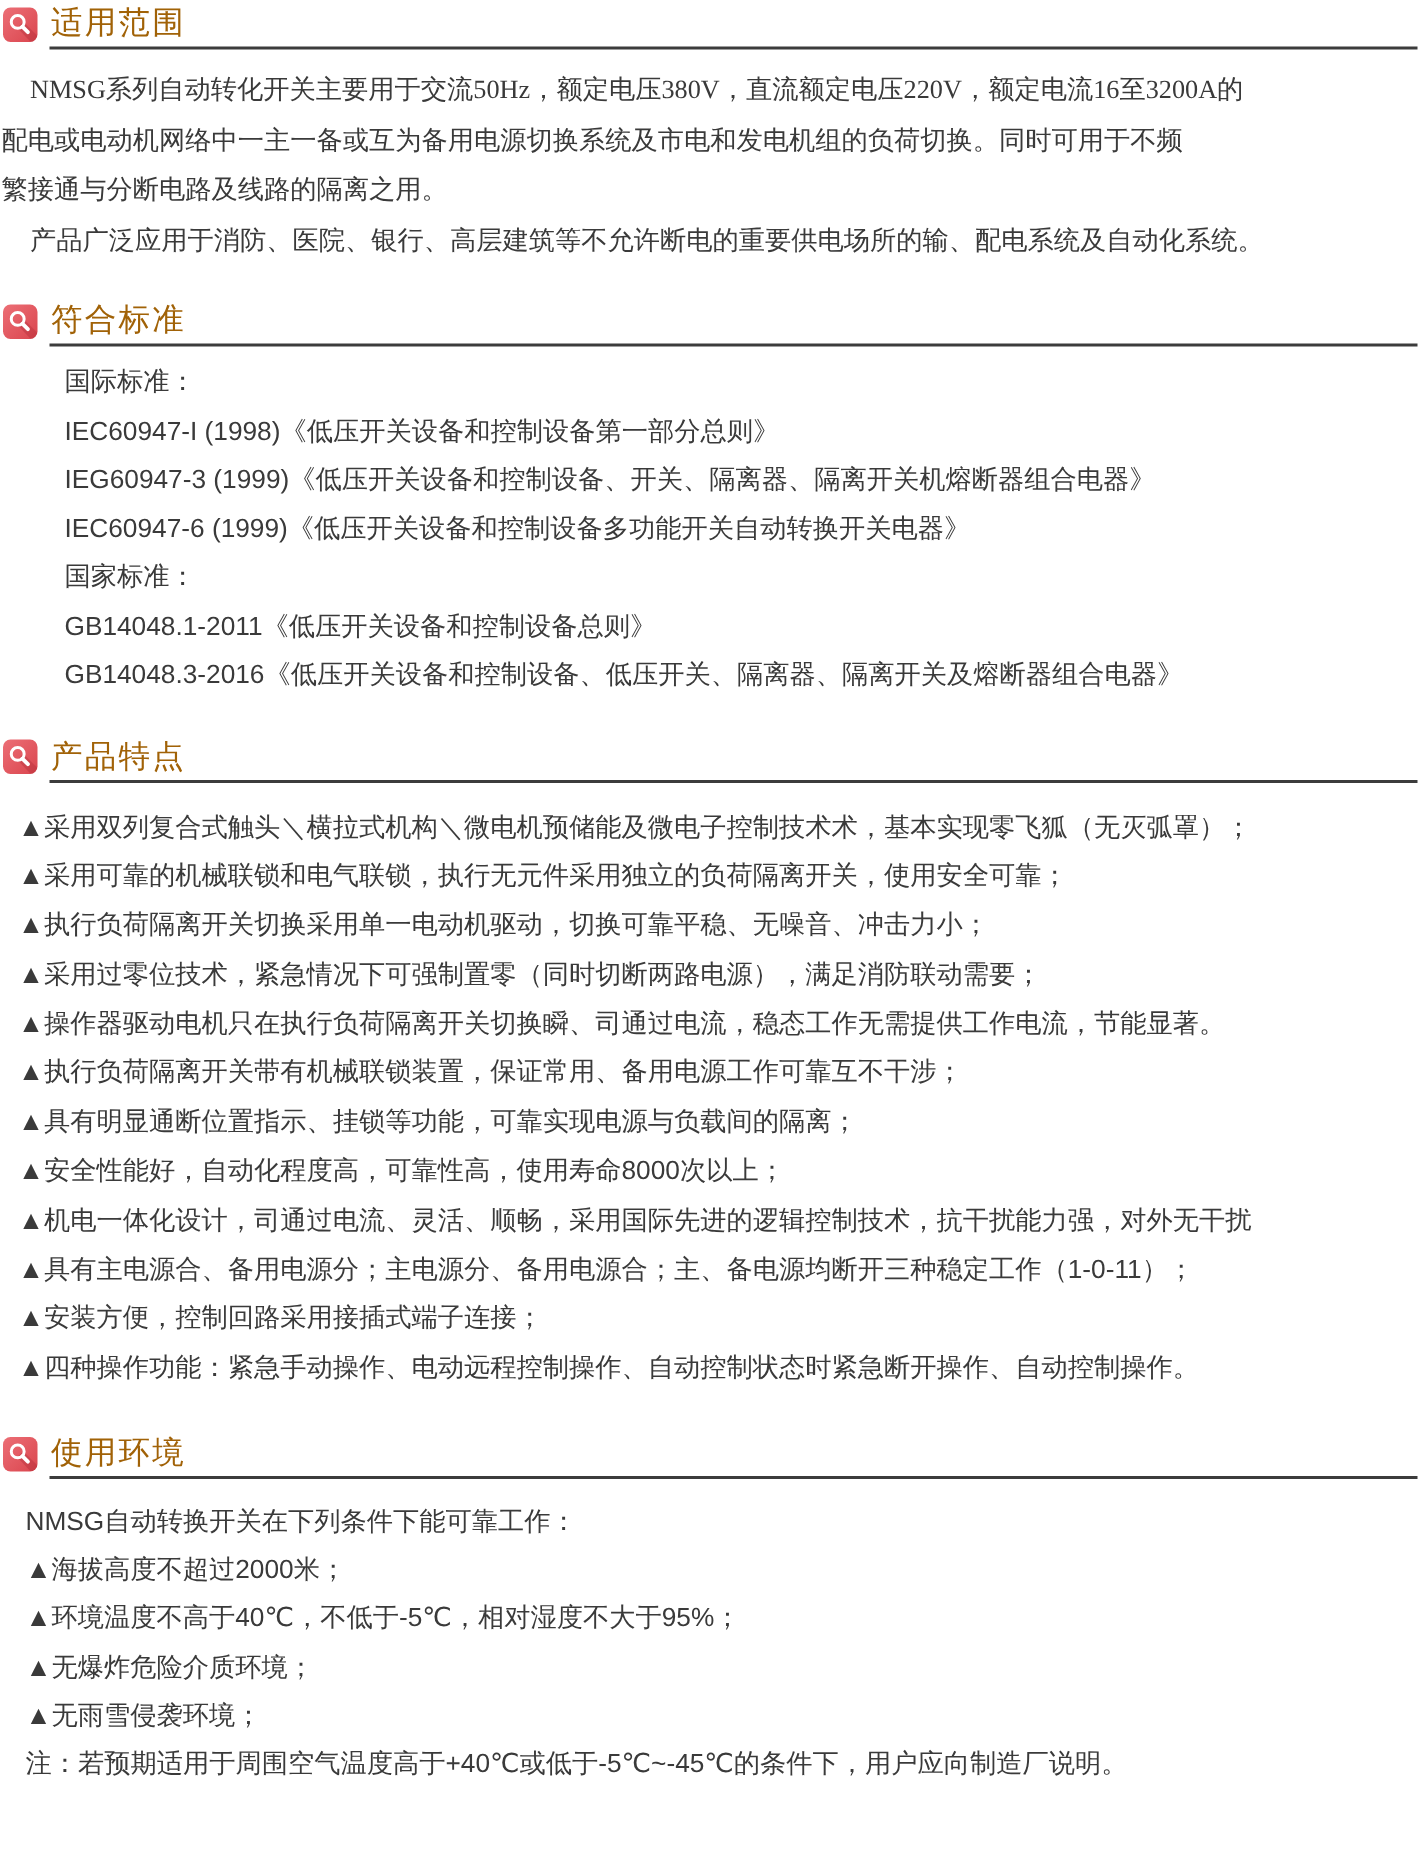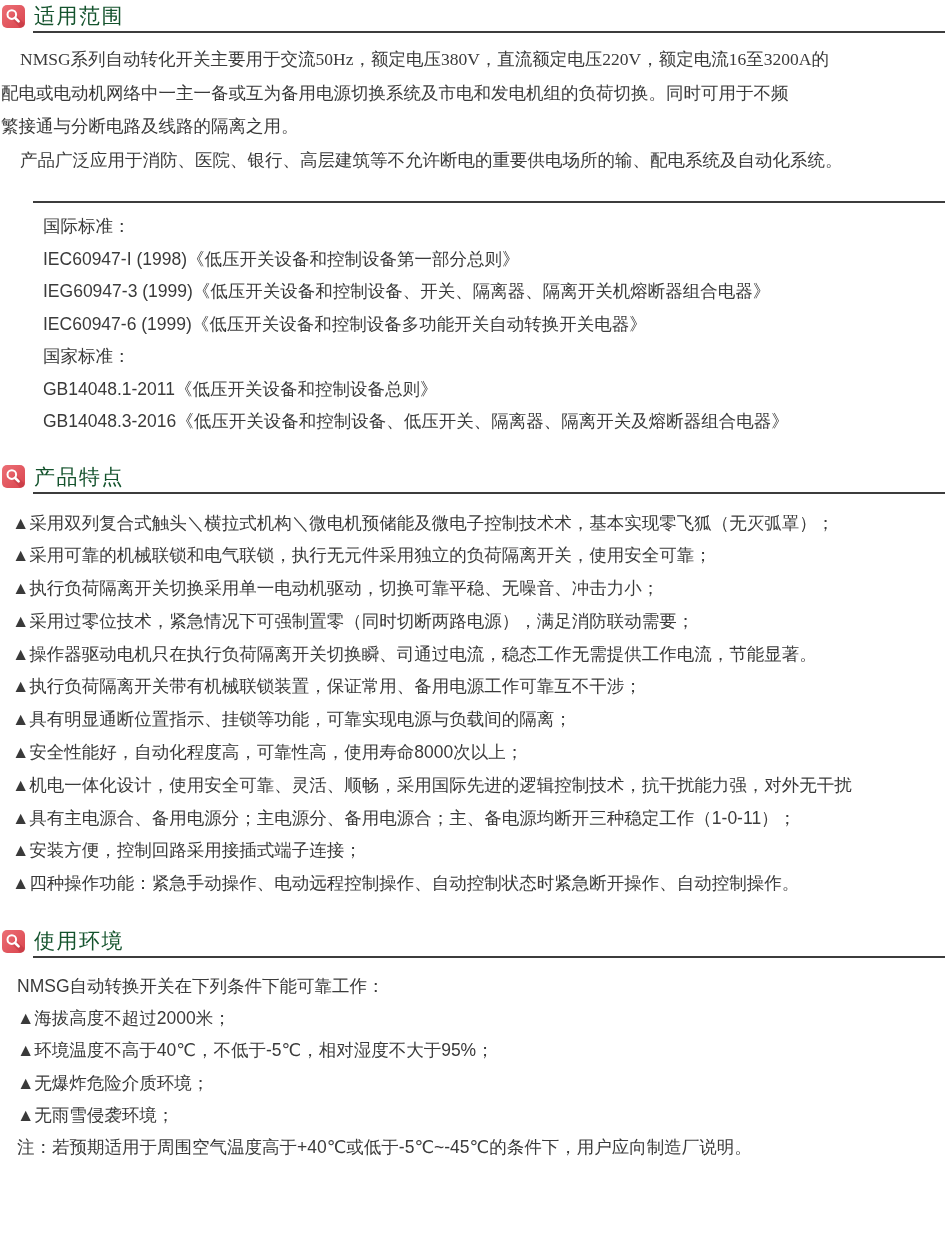--- a/index.html
+++ b/index.html
@@ -17,21 +17,21 @@
   
   .sec-head { display: flex; align-items: center; gap: 9px; padding-left: 2px; height: 26px; }
   .sec-icon {
     width: 23px; height: 23px; flex: 0 0 auto;
     border-radius: 5px; overflow: hidden;
     background: linear-gradient(135deg, #ec6f76 0%, #da454e 100%);
     display: flex; align-items: center; justify-content: center;
   }
   .sec-title {
     margin: 0; font-size: 21px; font-weight: 400;
-    color: #14532d; letter-spacing: 1.5px; line-height: 26px;
+    color: #a16207; letter-spacing: 1.5px; line-height: 26px;
     white-space: nowrap;
   }
   .sec-rule { height: 0; border-top: 2px solid #3c3c3c; margin: 2px 7px 0 33px; }
 
   
   .tline { font-size: 17.5px; white-space: nowrap; }
 
   #sec-scope { margin-top: 3px; }
   #sec-scope .sec-body { margin-top: 10px; padding-left: 1px; padding-right: 4px; }
   #sec-scope .tline { line-height: 33.5px; }
@@ -66,20 +66,30 @@
   <div class="sec-rule"></div>
   <div class="sec-body">
     <div class="tline indent">NMSG系列自动转化开关主要用于交流50Hz，额定电压380V，直流额定电压220V，额定电流16至3200A的</div>
     <div class="tline">配电或电动机网络中一主一备或互为备用电源切换系统及市电和发电机组的负荷切换。同时可用于不频</div>
     <div class="tline">繁接通与分断电路及线路的隔离之用。</div>
     <div class="tline indent">产品广泛应用于消防、医院、银行、高层建筑等不允许断电的重要供电场所的输、配电系统及自动化系统。</div>
   </div>
 </section>
 
 <section class="sec" id="sec-standards">
+  <header class="sec-head">
+    <span class="sec-icon">
+      <svg width="23" height="23" viewBox="0 0 23 23" aria-hidden="true">
+        <path d="M13.5 9.5 L23 19 L23 23 L18.5 23 L9.5 13.5 Z" fill="rgba(140,20,30,0.22)"></path>
+        <circle cx="9.8" cy="9.6" r="4.3" fill="none" stroke="#ffffff" stroke-width="2"></circle>
+        <line x1="12.9" y1="12.8" x2="16.6" y2="16.4" stroke="#ffffff" stroke-width="2.6" stroke-linecap="round"></line>
+      </svg>
+    </span>
+    <h2 class="sec-title">符合标准</h2>
+  </header>
   <div class="sec-rule"></div>
   <div class="sec-body">
     <div class="tline">国际标准：</div>
     <div class="tline">IEC60947-I (1998)《低压开关设备和控制设备第一部分总则》</div>
     <div class="tline">IEG60947-3 (1999)《低压开关设备和控制设备、开关、隔离器、隔离开关机熔断器组合电器》</div>
     <div class="tline">IEC60947-6 (1999)《低压开关设备和控制设备多功能开关自动转换开关电器》</div>
     <div class="tline">国家标准：</div>
     <div class="tline">GB14048.1-2011《低压开关设备和控制设备总则》</div>
     <div class="tline">GB14048.3-2016《低压开关设备和控制设备、低压开关、隔离器、隔离开关及熔断器组合电器》</div>
   </div>
@@ -99,21 +109,21 @@
   <div class="sec-rule"></div>
   <div class="sec-body">
     <div class="tline">▲采用双列复合式触头＼横拉式机构＼微电机预储能及微电子控制技术术，基本实现零飞狐（无灭弧罩）；</div>
     <div class="tline">▲采用可靠的机械联锁和电气联锁，执行无元件采用独立的负荷隔离开关，使用安全可靠；</div>
     <div class="tline">▲执行负荷隔离开关切换采用单一电动机驱动，切换可靠平稳、无噪音、冲击力小；</div>
     <div class="tline">▲采用过零位技术，紧急情况下可强制置零（同时切断两路电源），满足消防联动需要；</div>
     <div class="tline">▲操作器驱动电机只在执行负荷隔离开关切换瞬、司通过电流，稳态工作无需提供工作电流，节能显著。</div>
     <div class="tline">▲执行负荷隔离开关带有机械联锁装置，保证常用、备用电源工作可靠互不干涉；</div>
     <div class="tline">▲具有明显通断位置指示、挂锁等功能，可靠实现电源与负载间的隔离；</div>
     <div class="tline">▲安全性能好，自动化程度高，可靠性高，使用寿命8000次以上；</div>
-    <div class="tline">▲机电一体化设计，使用安全可靠、灵活、顺畅，采用国际先进的逻辑控制技术，抗干扰能力强，对外无干扰</div>
+    <div class="tline">▲机电一体化设计，司通过电流、灵活、顺畅，采用国际先进的逻辑控制技术，抗干扰能力强，对外无干扰</div>
     <div class="tline">▲具有主电源合、备用电源分；主电源分、备用电源合；主、备电源均断开三种稳定工作（1-0-11）；</div>
     <div class="tline">▲安装方便，控制回路采用接插式端子连接；</div>
     <div class="tline">▲四种操作功能：紧急手动操作、电动远程控制操作、自动控制状态时紧急断开操作、自动控制操作。</div>
   </div>
 </section>
 
 <section class="sec" id="sec-environment">
   <header class="sec-head">
     <span class="sec-icon">
       <svg width="23" height="23" viewBox="0 0 23 23" aria-hidden="true">

